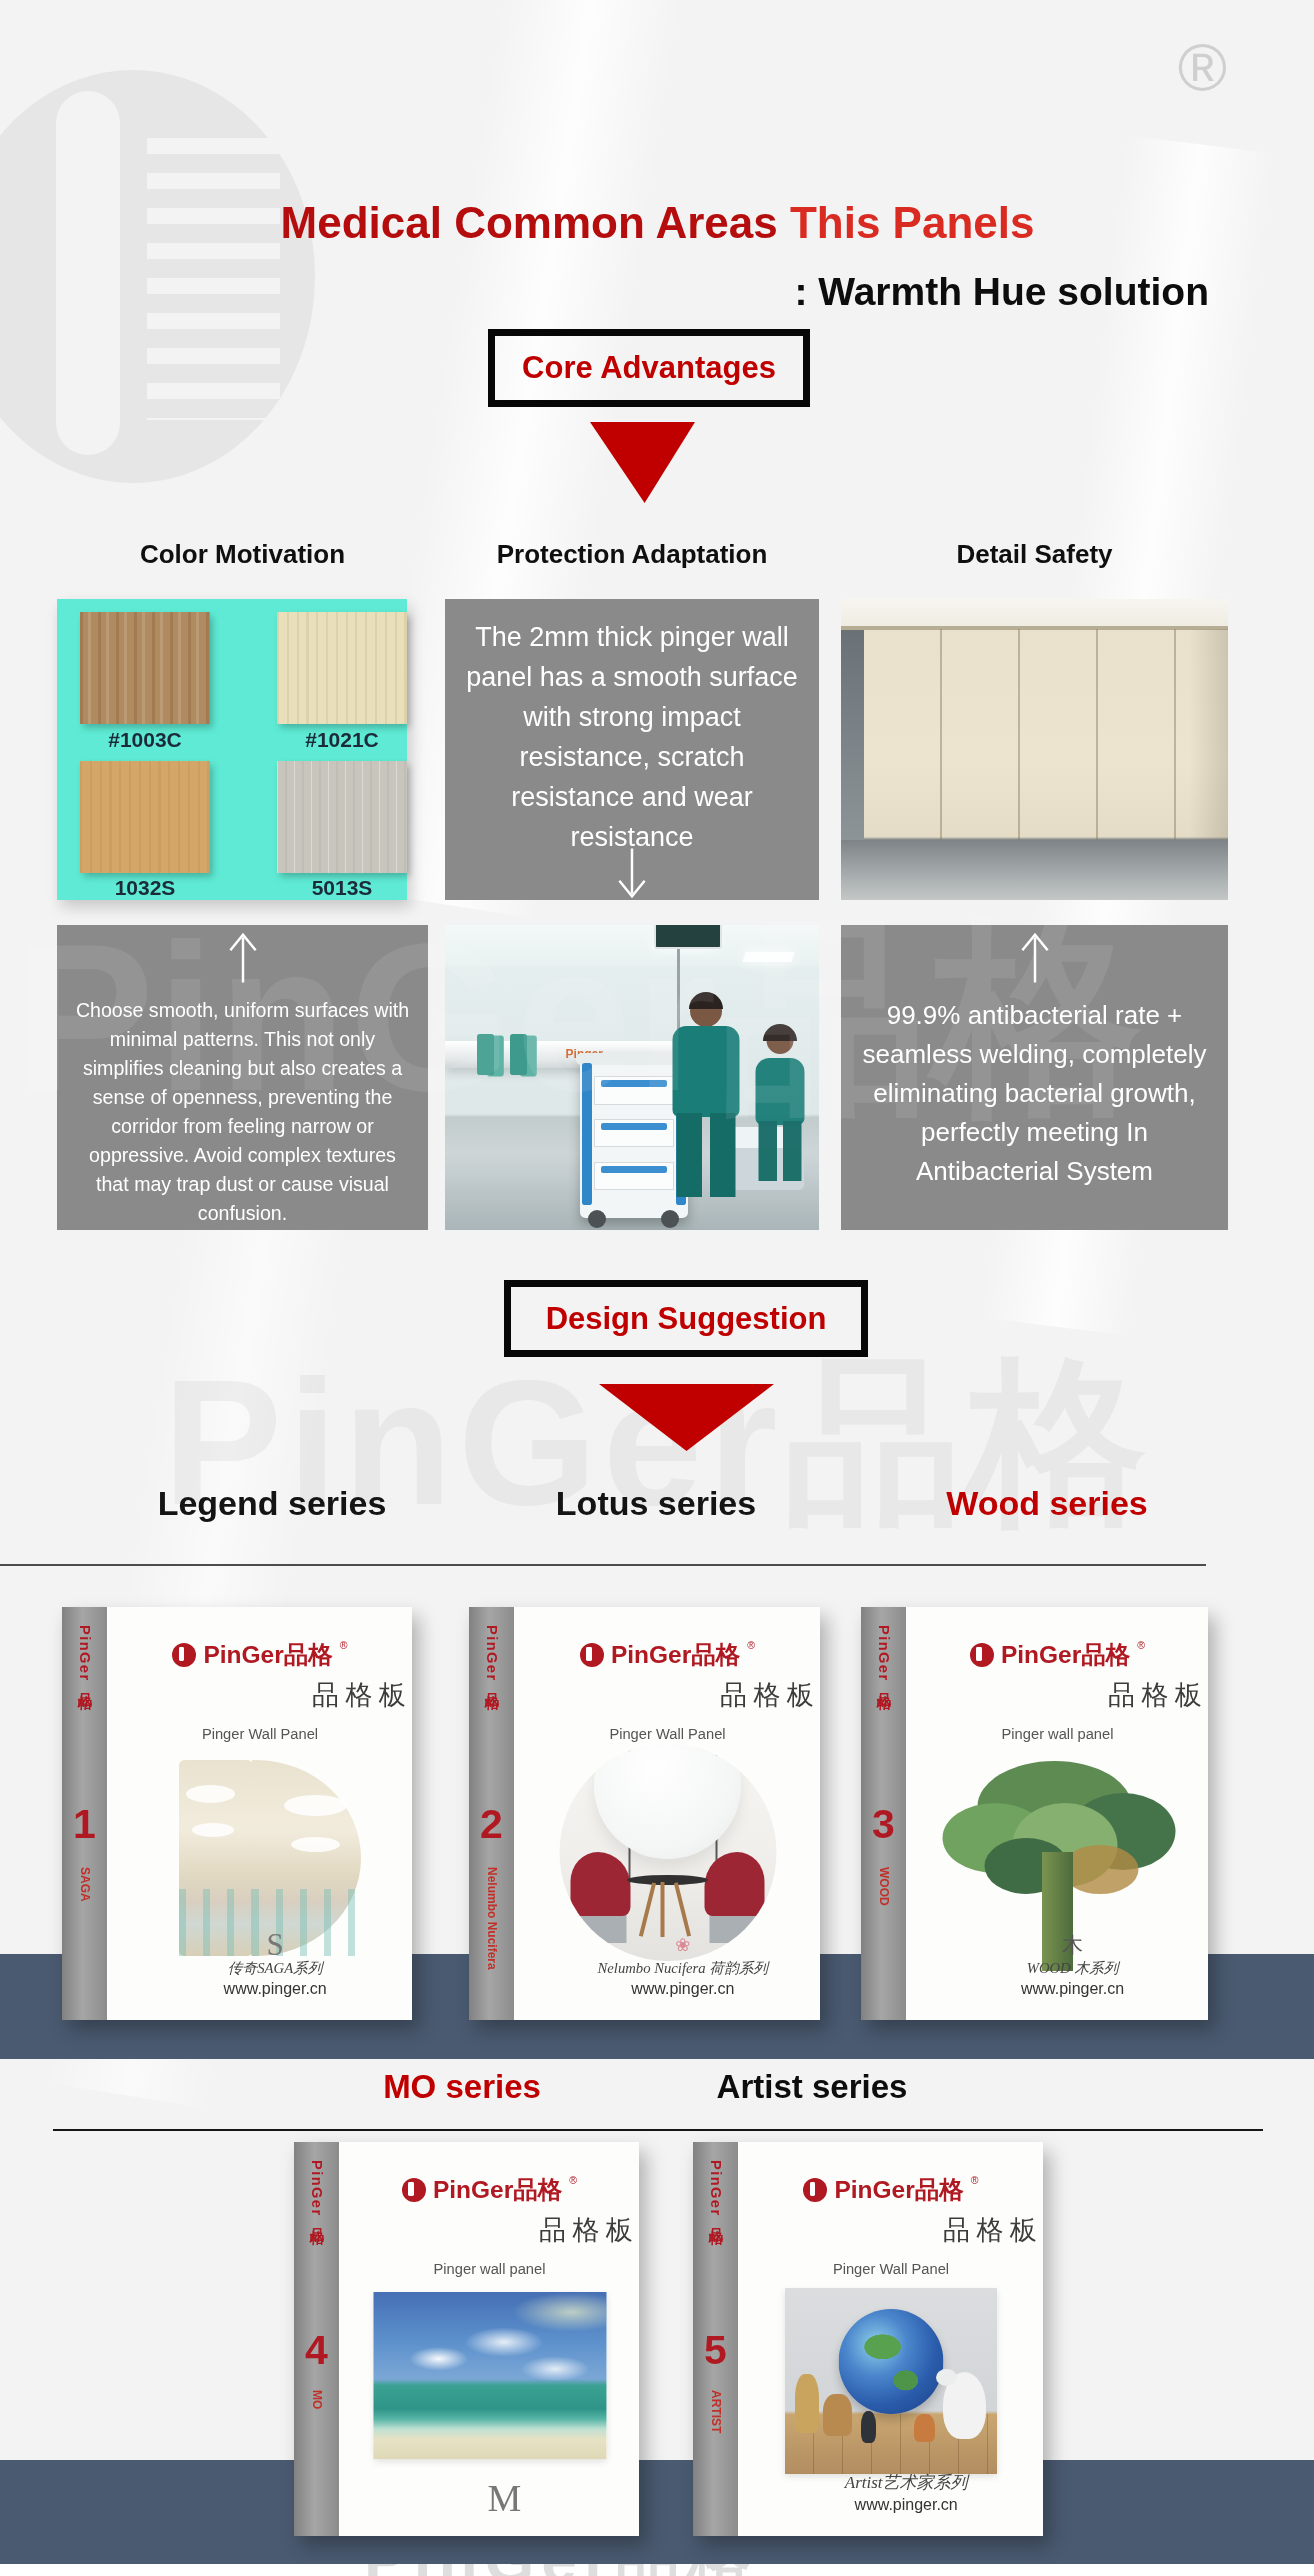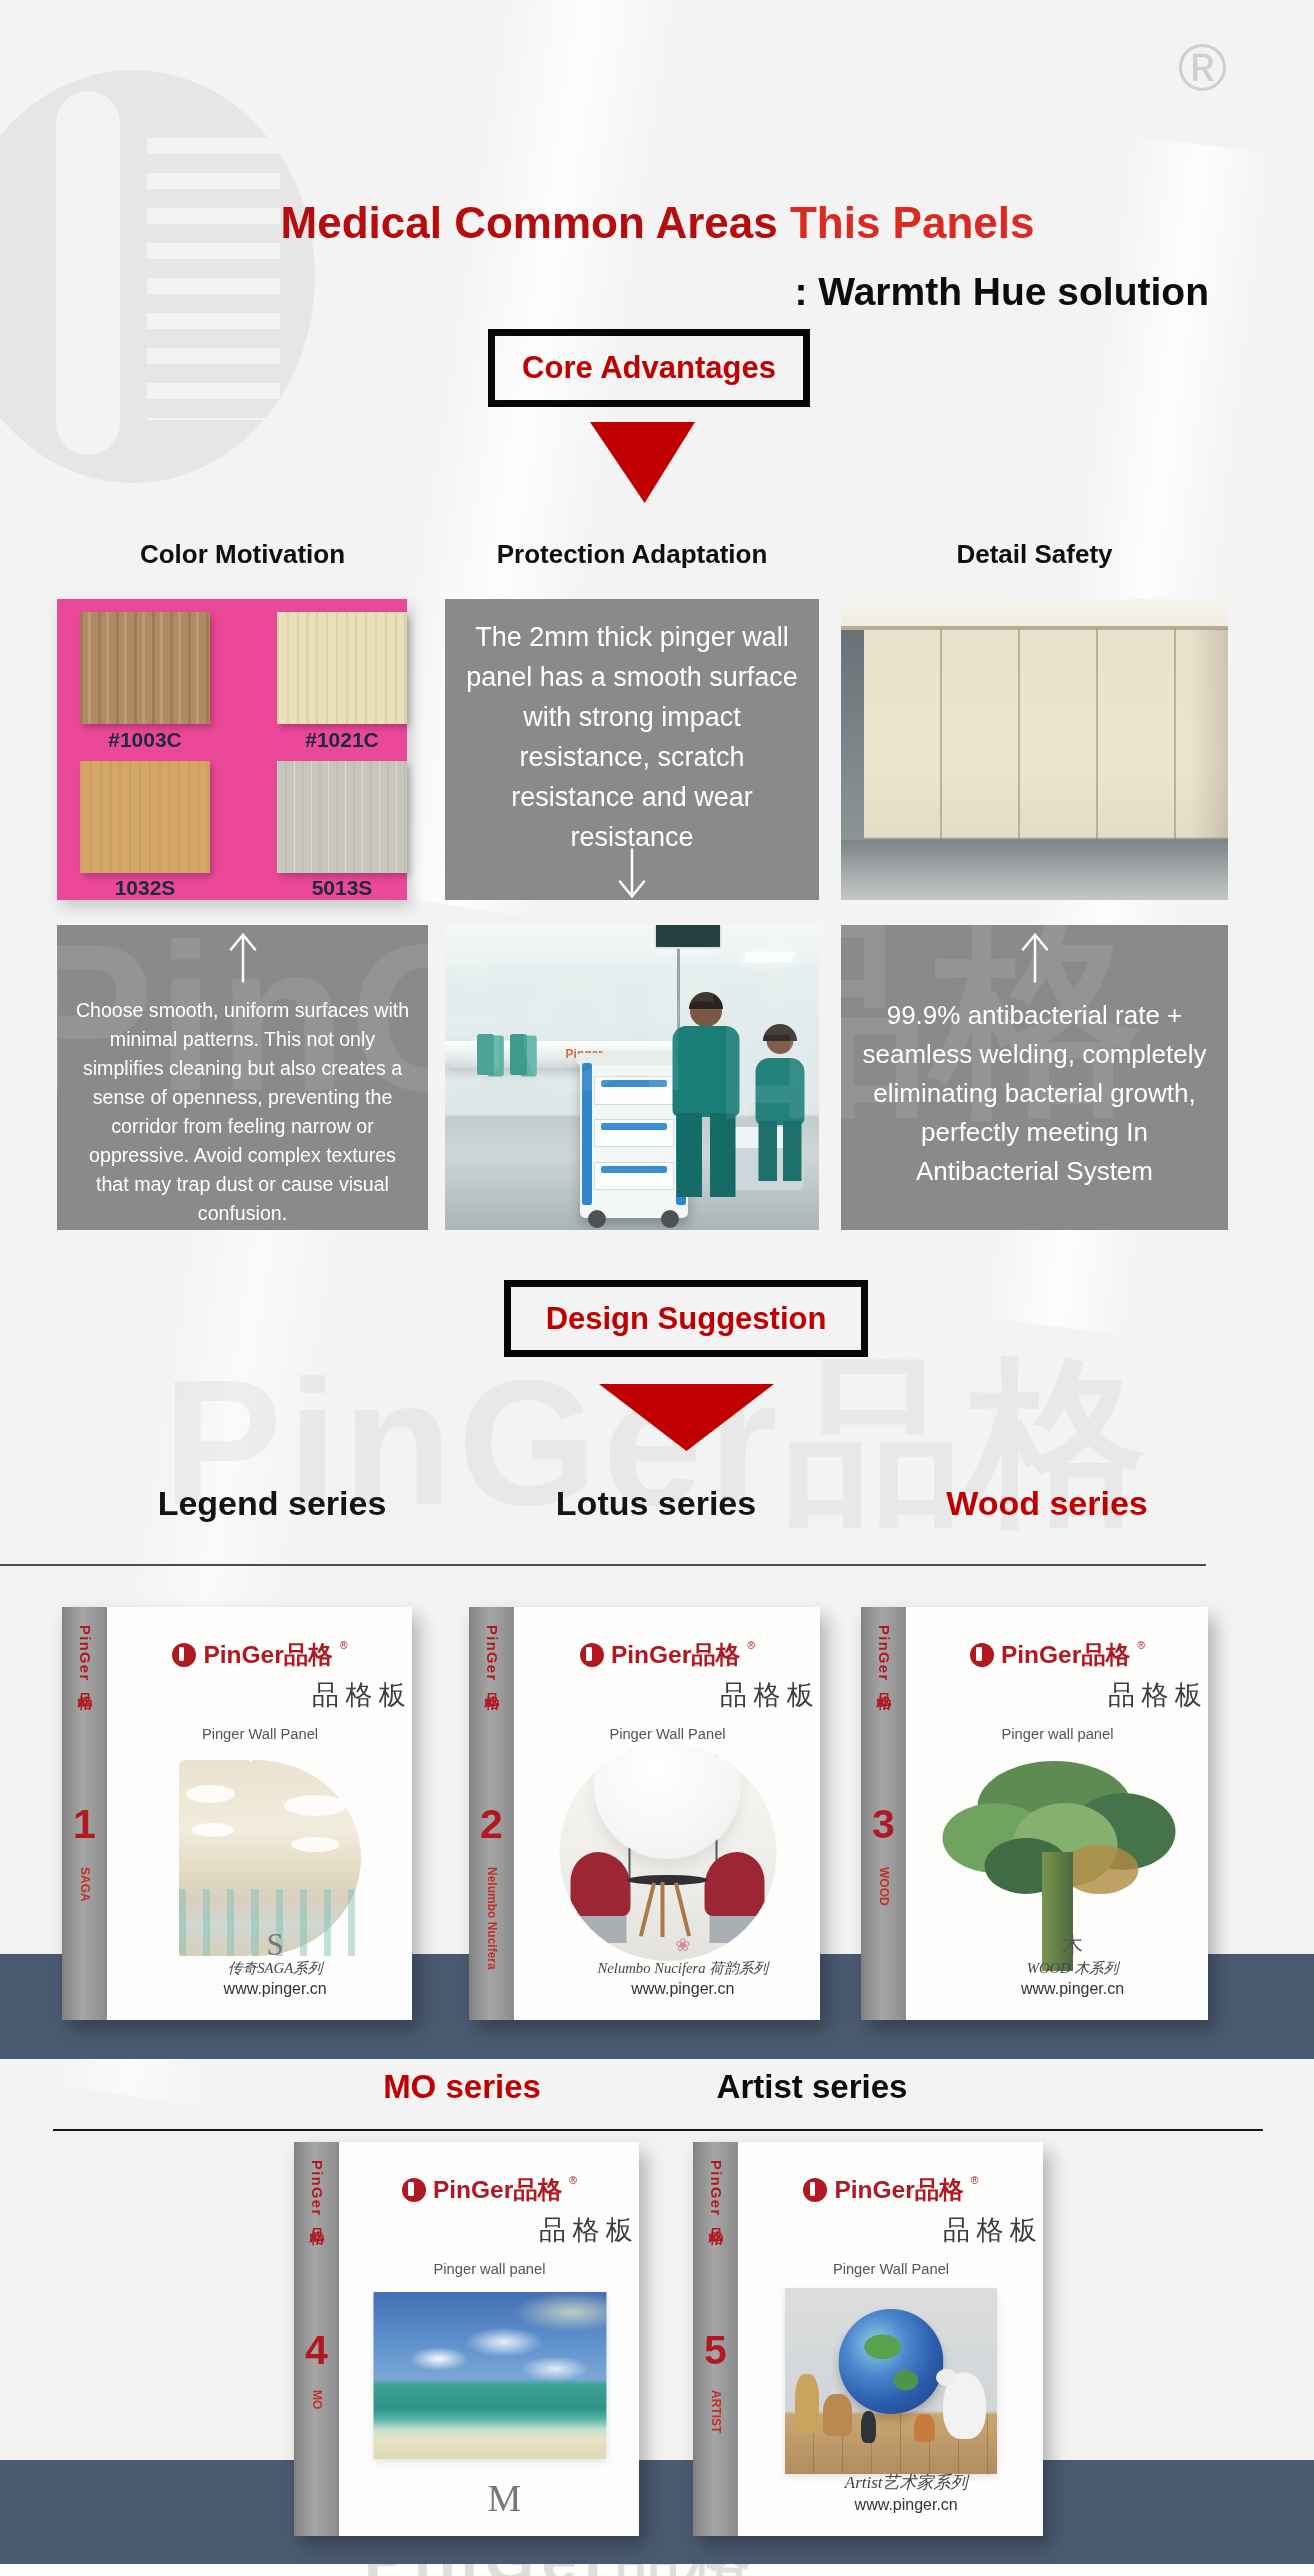--- a/index.html
+++ b/index.html
@@ -44,21 +44,21 @@
   .wedge{left:590px;top:422px;width:105px;height:81px;background:#c00000;
          clip-path:polygon(0 0,100% 0,52% 100%);z-index:2;}
   .tri2{left:599px;top:1384px;width:175px;height:67px;background:#c00000;
         clip-path:polygon(0 0,100% 0,50% 100%);z-index:2;}
 
   
   .colhead{top:539px;font-size:26px;font-weight:bold;color:#0f0f0f;text-align:center;z-index:2;}
   .ch1{left:57px;width:371px;} .ch2{left:445px;width:374px;} .ch3{left:841px;width:387px;}
 
   
-  .swpanel{left:57px;top:599px;width:350px;height:301px;background:#ec4899;
+  .swpanel{left:57px;top:599px;width:350px;height:301px;background:#5eead4;
            box-shadow:4.2px 7px 14px rgba(0,0,0,.18);z-index:2;}
   .sw{position:absolute;width:130px;height:112px;box-shadow:2.8px 4.2px 7px rgba(0,0,0,.25);}
   .sw .tex{position:absolute;inset:0;}
   .grain-wood{background:repeating-linear-gradient(90deg,rgba(110,70,35,.22) 0 2.8px,transparent 2.8px 8.4px,rgba(255,255,255,.14) 8.4px 11.2px,transparent 11.2px 18px);}
   .grain-soft{background:repeating-linear-gradient(90deg,rgba(120,90,50,.10) 0 2.1px,transparent 2.1px 9.8px);}
   .grain-light{background:repeating-linear-gradient(90deg,rgba(255,255,255,.35) 0 1.4px,transparent 1.4px 8.4px,rgba(120,120,110,.10) 8.4px 9.8px,transparent 9.8px 17px);}
   .swl{position:absolute;width:130px;text-align:center;font-size:21px;font-weight:bold;color:#1c2b3a;}
   .sw1{left:23px;top:12.6px;} .sw2{left:220px;top:12.6px;} .sw3{left:23px;top:162px;} .sw4{left:220px;top:162px;}
   .swl1{left:23px;top:129px;} .swl2{left:220px;top:129px;} .swl3{left:23px;top:277px;} .swl4{left:220px;top:277px;}
 

